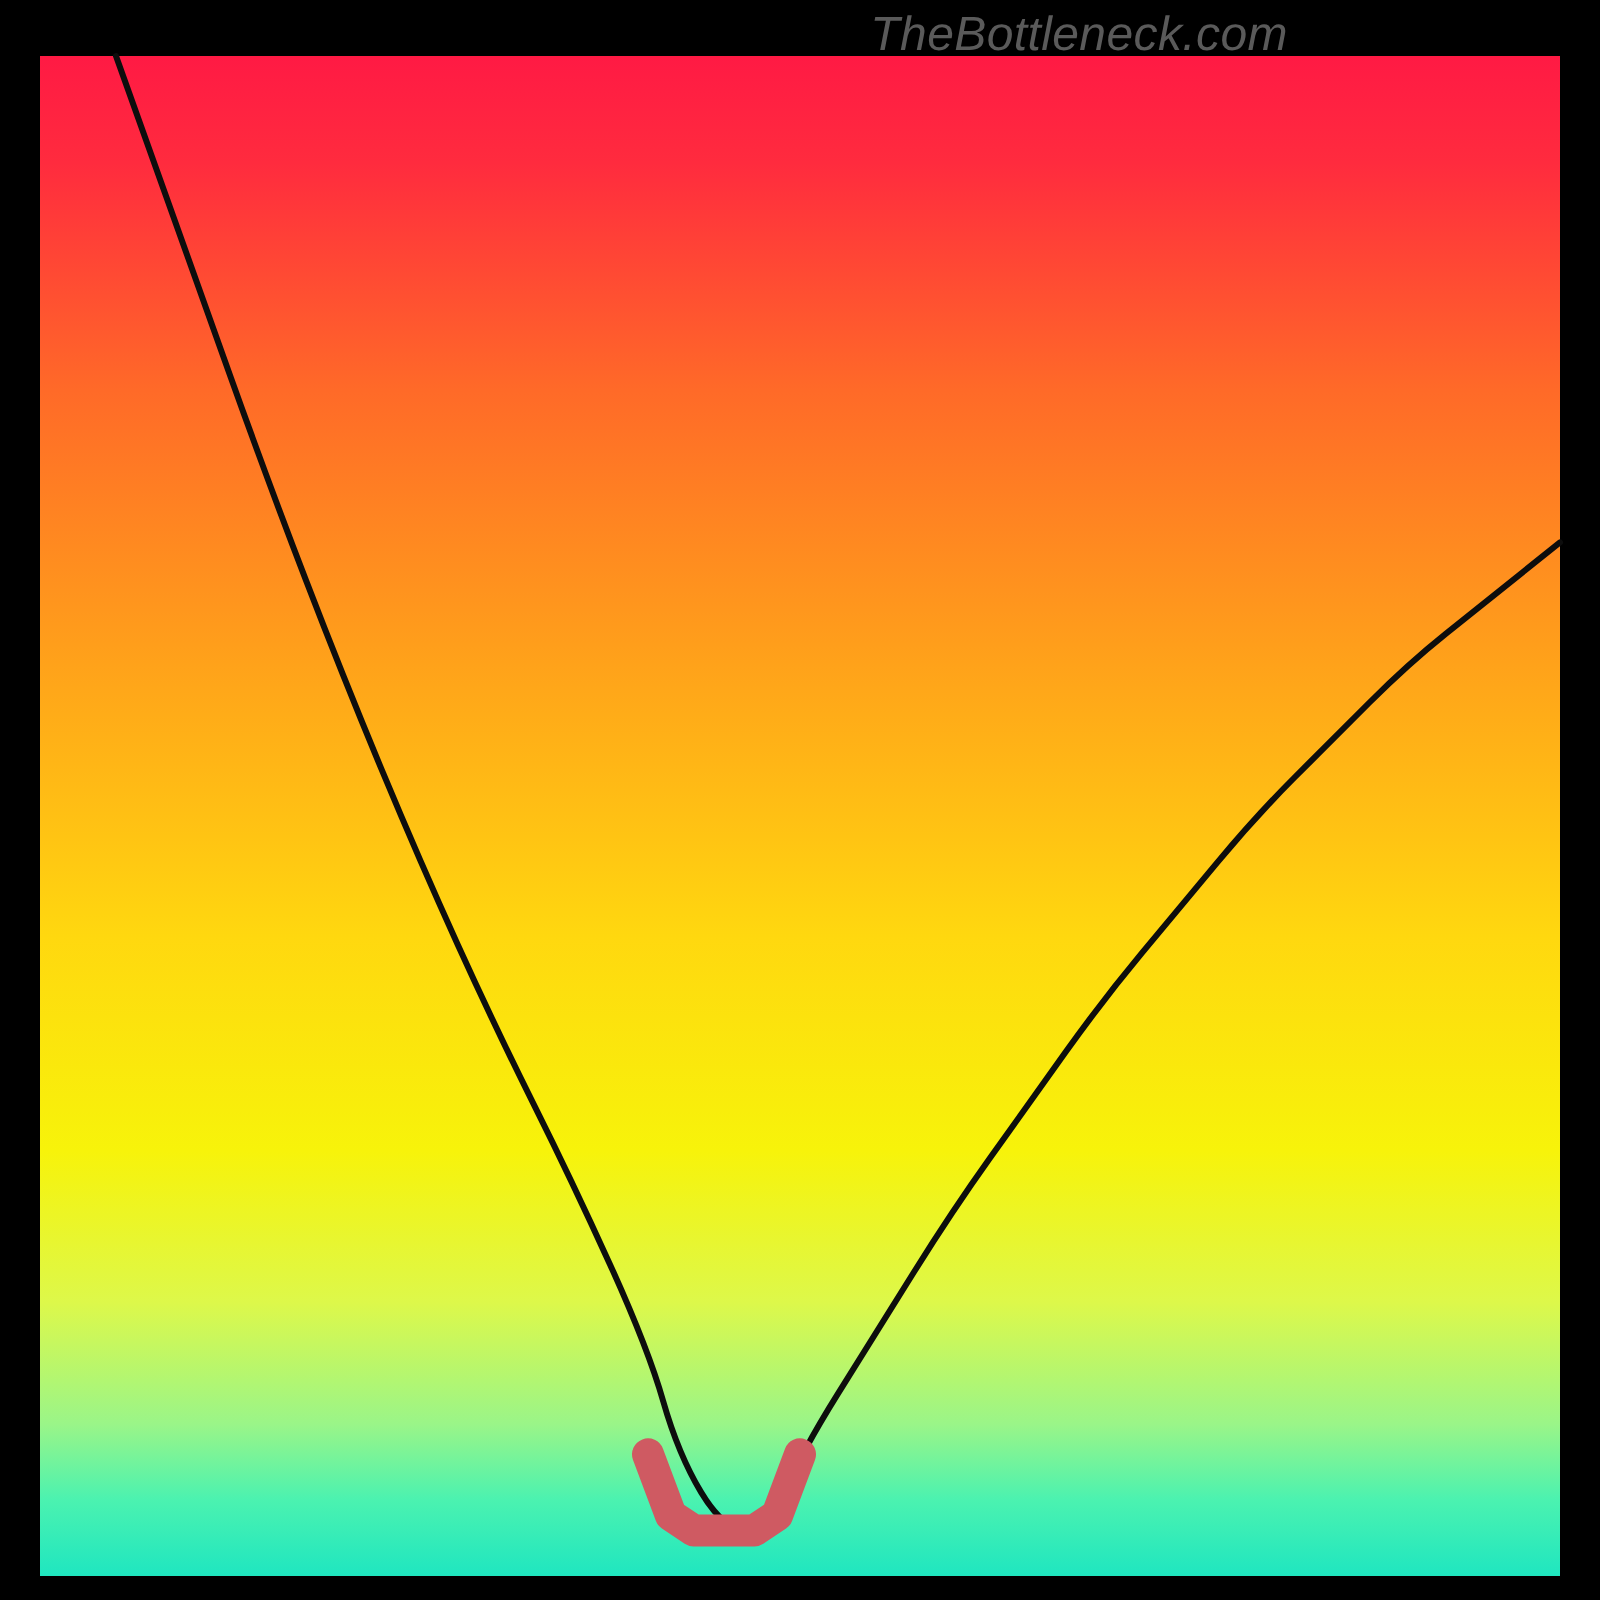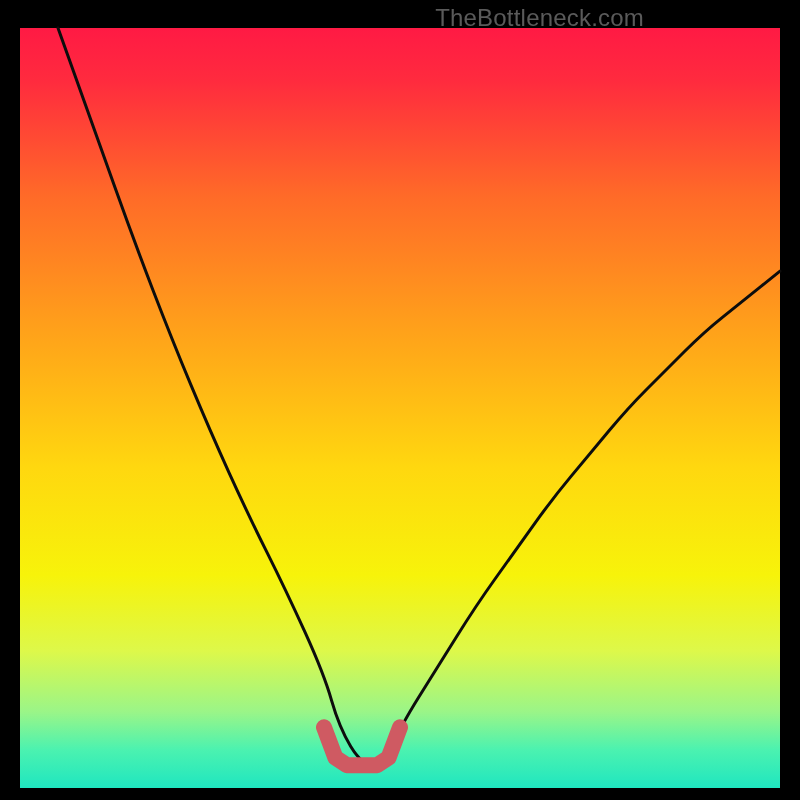--- a/index.html
+++ b/index.html
@@ -8,20 +8,21 @@
     width: 800px;
     height: 800px;
     background: #000;
     font-family: Arial, Helvetica, sans-serif;
     overflow: hidden;
   }
   .container {
     position: relative;
     width: 652px;
     height: 800px;
+    font-style: italic;
   }
   .watermark {
     position: absolute;
     top: 4px;
     right: 8px;
     color: #5a5a5a;
     font-size: 24px;
     font-weight: 500;
     letter-spacing: 0.2px;
     z-index: 50;

